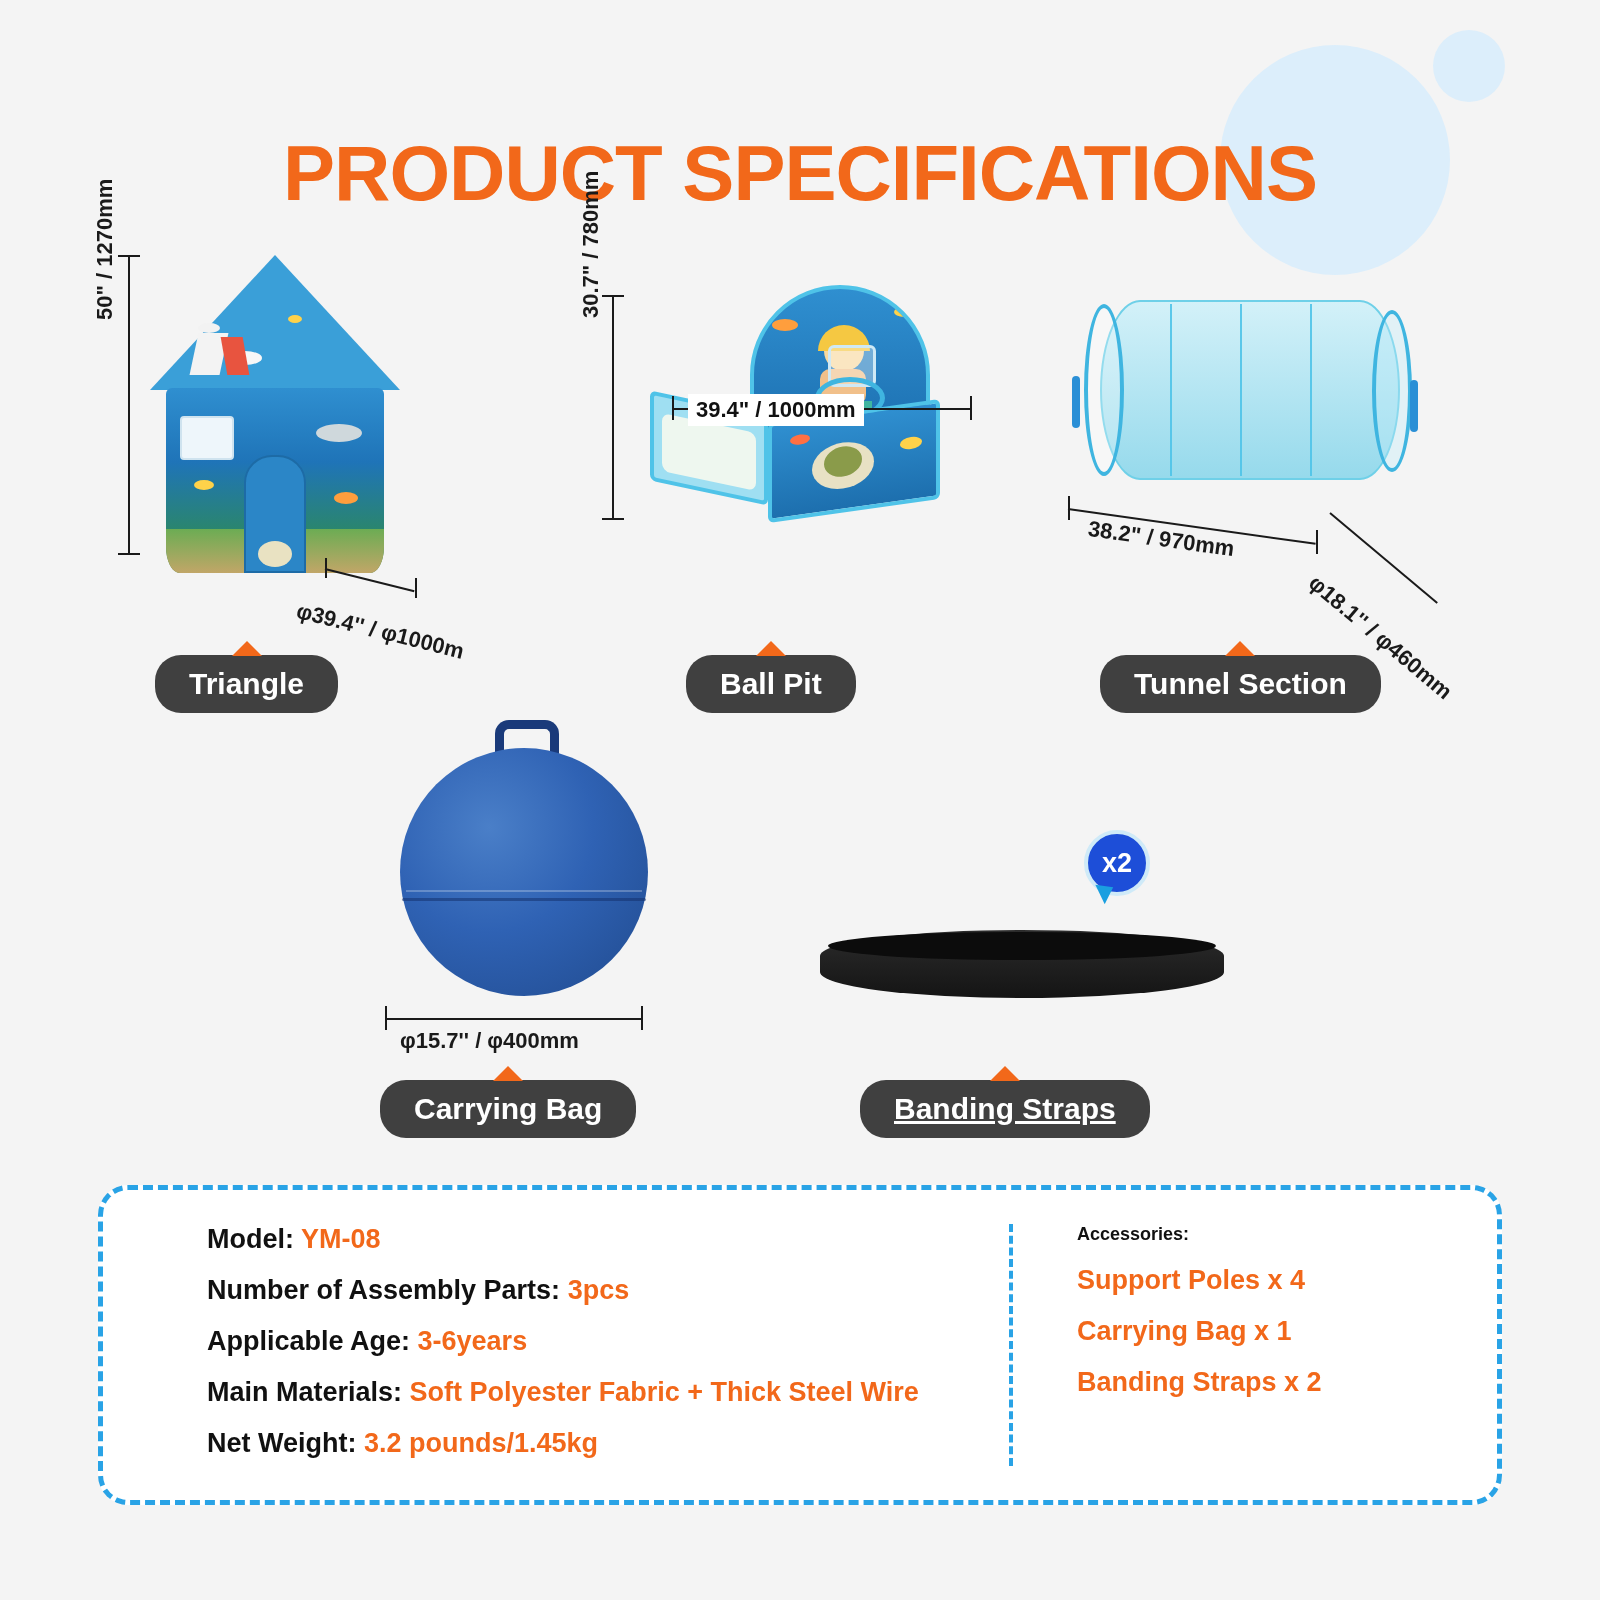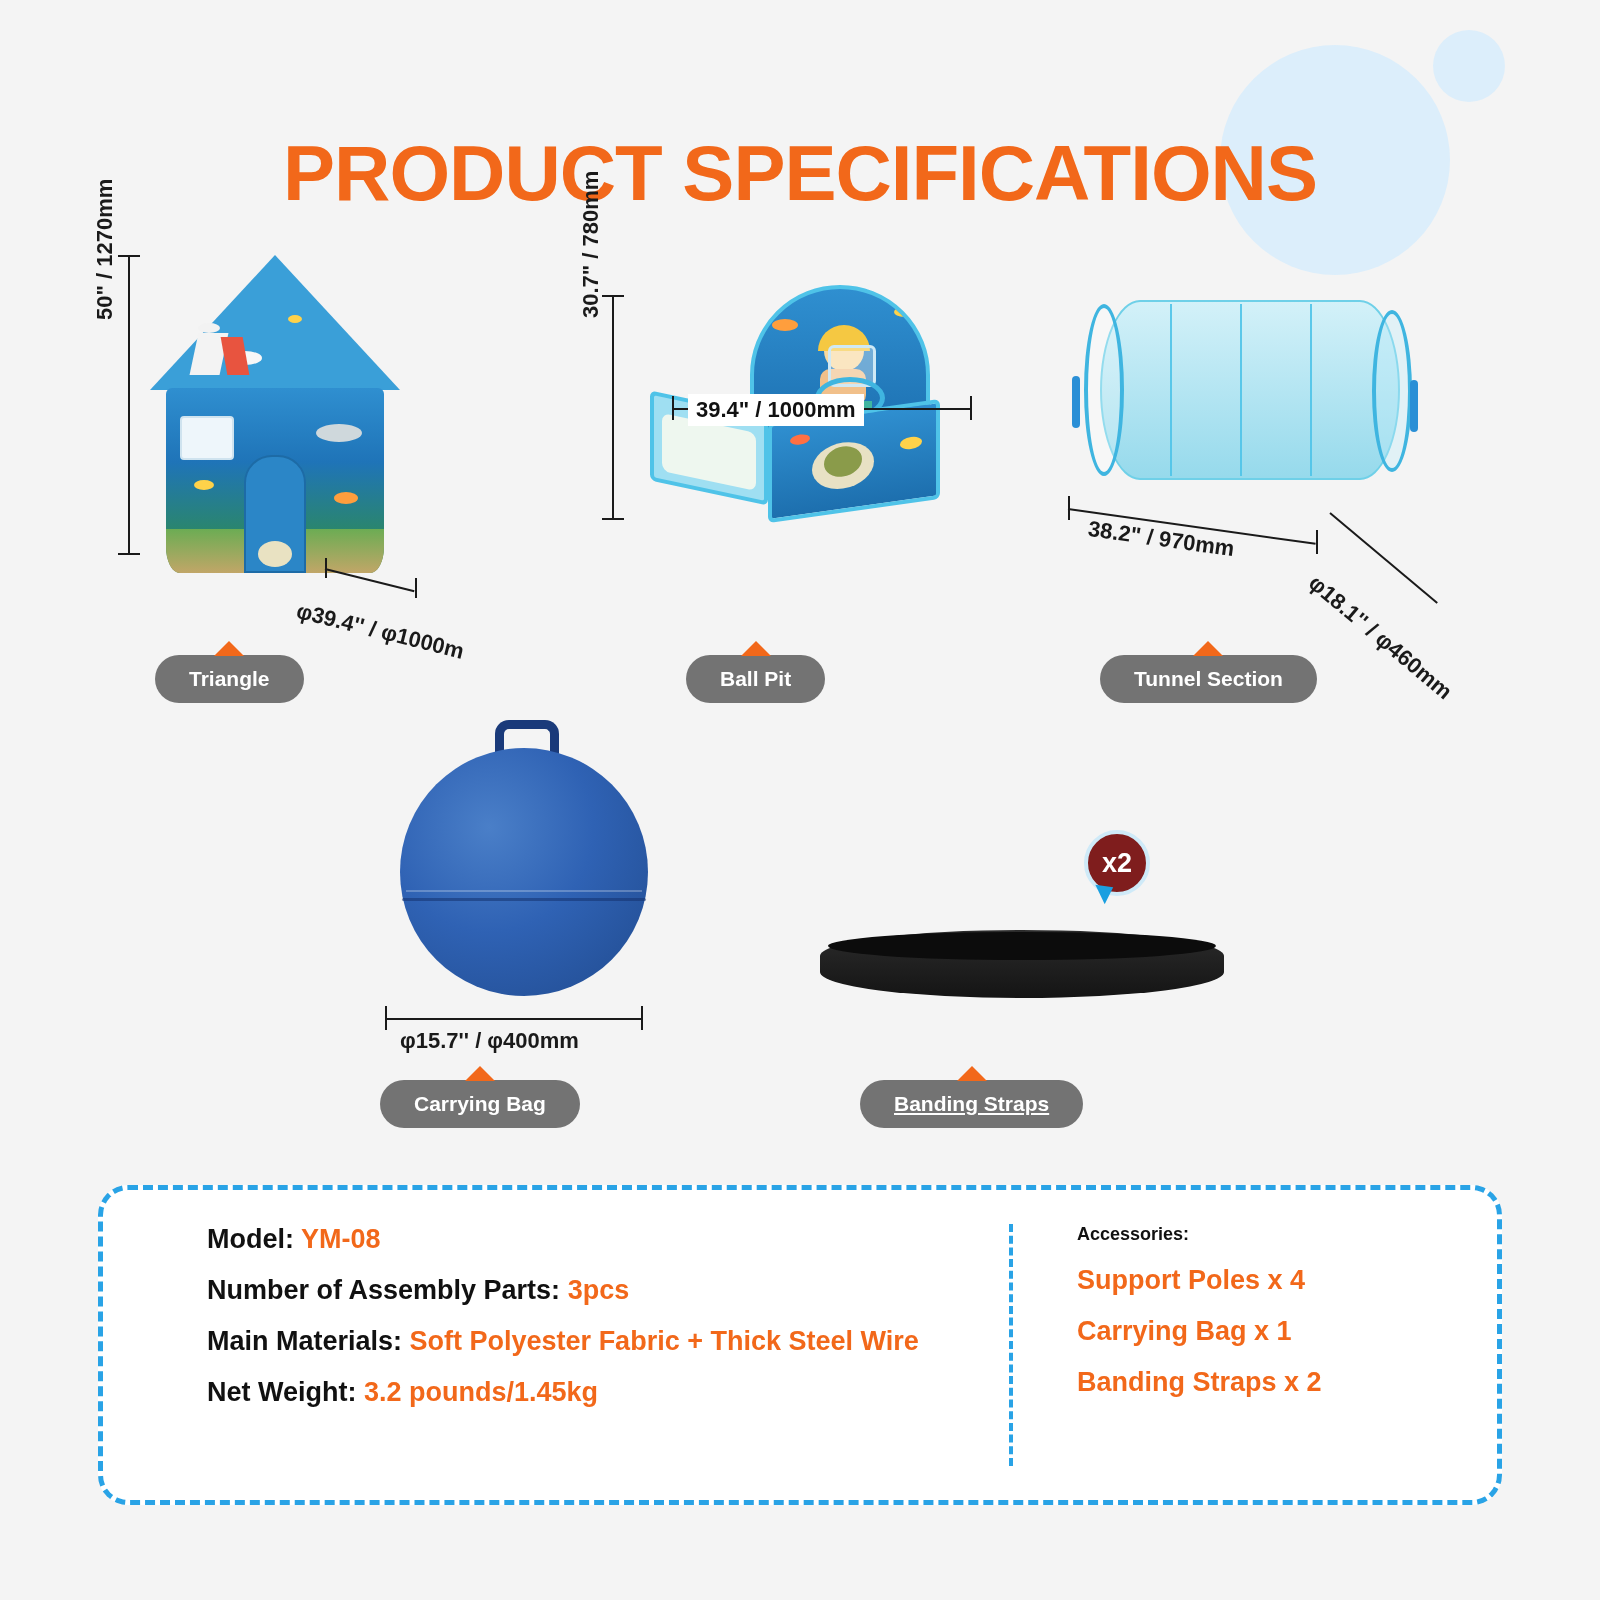--- a/index.html
+++ b/index.html
@@ -27,23 +27,23 @@
     text-align:center;
     font-size:78px; font-weight:bold;
     letter-spacing:-1px;
     color:#f2681a;
     font-family:"Liberation Sans", sans-serif;
   }
 
   
   .pill {
     position:absolute;
-    background:#737373;
+    background:#404040;
     color:#fff;
-    font-size:21px; font-weight:bold;
+    font-size:30px; font-weight:bold;
     border-radius:26px;
     padding:12px 34px;
     white-space:nowrap;
   }
   .pill .notch {
     position:absolute; top:-14px; left:50%; margin-left:-15px;
     width:0; height:0;
     border-left:15px solid transparent;
     border-right:15px solid transparent;
     border-bottom:15px solid #f2681a;
@@ -201,21 +201,21 @@
     border-radius:50%/26px;
   }
   .strap-inner {
     position:absolute; left:8px; top:2px; width:388px; height:28px;
     border-radius:50%;
     background:#0c0c0c;
   }
   .badge-x2 {
     position:absolute; right:80px; top:-90px;
     width:66px; height:66px; border-radius:50%;
-    background:#7f1d1d; color:#fff;
+    background:#1d4ed8; color:#fff;
     font-size:27px; font-weight:bold;
     display:flex; align-items:center; justify-content:center;
     border:4px solid #cfeaf8;
   }
   .badge-x2:after {
     content:""; position:absolute; left:6px; bottom:-12px;
     width:0;height:0;
     border-left:12px solid transparent;
     border-right:6px solid transparent;
     border-top:18px solid #1a9fe0;
@@ -384,20 +384,24 @@
 <div id="specbox">
   <div class="spec-cols">
     <div class="spec-left">
       <div class="spec-line">
         <span>Model:</span>
         <span class="spec-val">YM-08</span>
       </div>
       <div class="spec-line">
         <span>Number of Assembly Parts:</span>
         <span class="spec-val">3pcs</span>
+      </div>
+      <div class="spec-line">
+        <span>Applicable Age:</span>
+        <span class="spec-val">3-6years</span>
       </div>
       <div class="spec-line">
         <span>Main Materials:</span>
         <span class="spec-val">Soft Polyester Fabric + Thick Steel Wire</span>
       </div>
       <div class="spec-line">
         <span>Net Weight:</span>
         <span class="spec-val">3.2 pounds/1.45kg</span>
       </div>
     </div>

